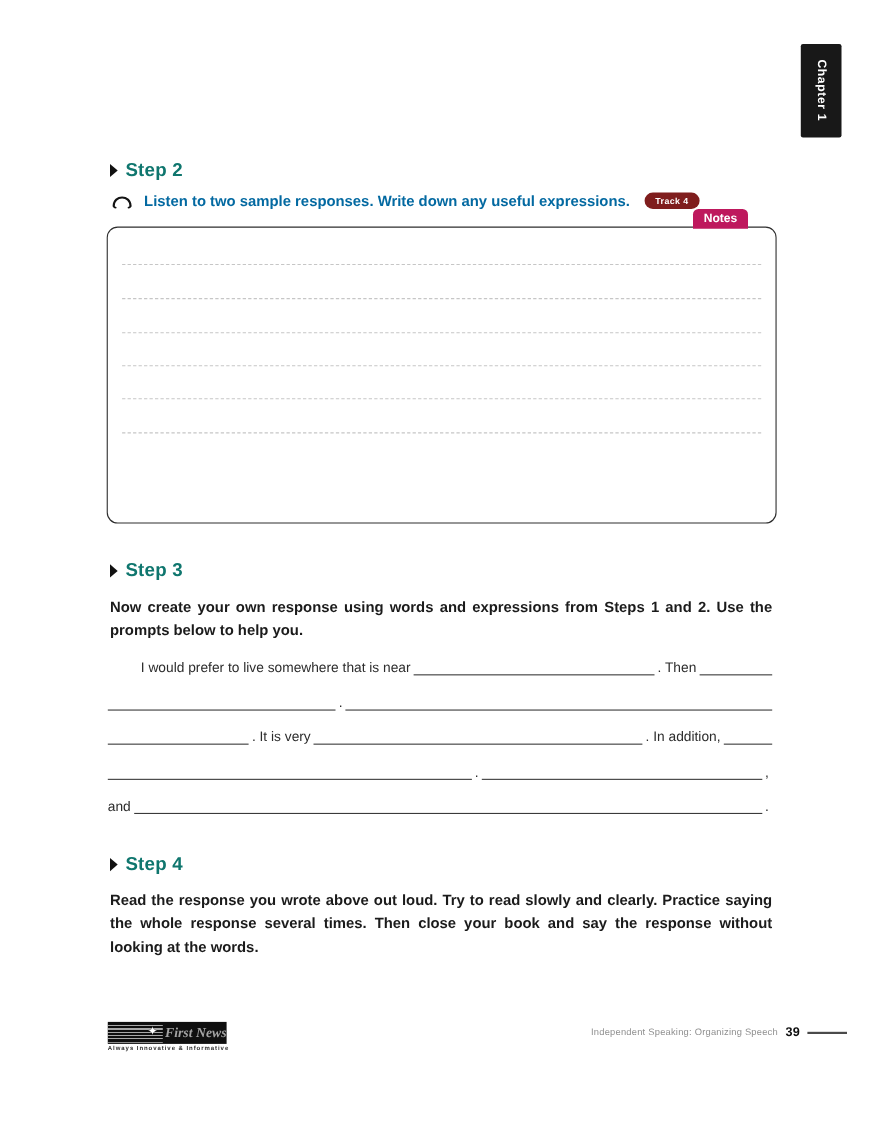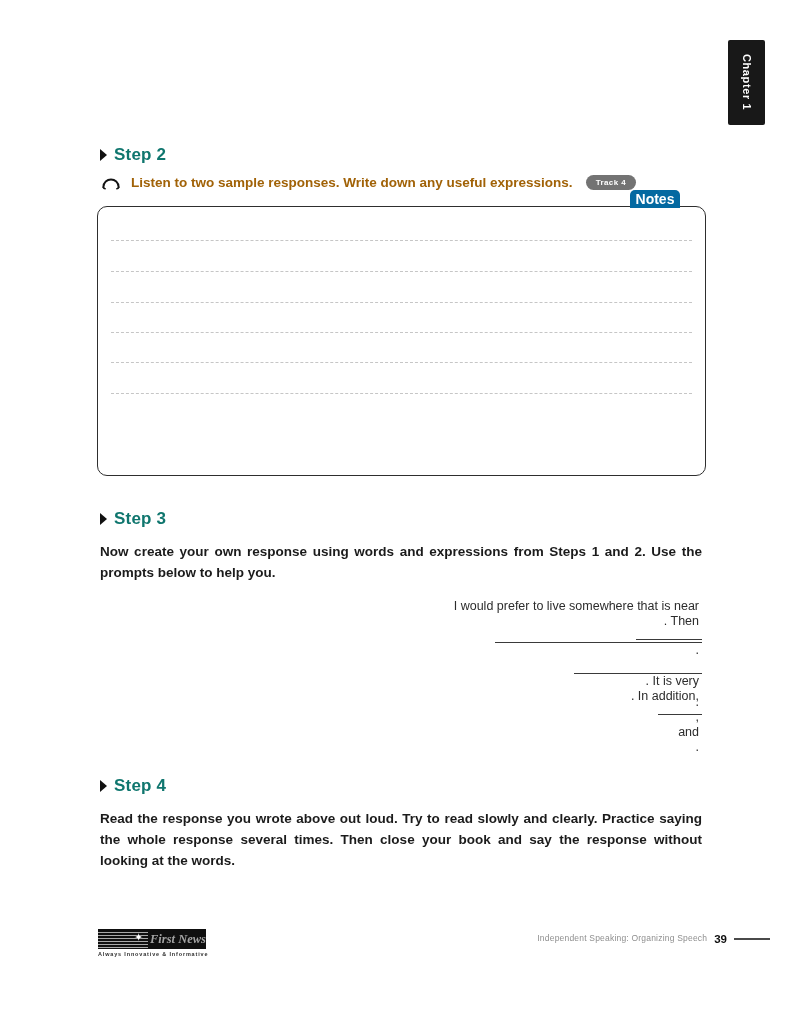--- a/index.html
+++ b/index.html
@@ -28,51 +28,51 @@
     border-left:7px solid #111;
     border-top:6px solid transparent;
     border-bottom:6px solid transparent;
   }
   .step-title { font-size:17px; font-weight:bold; color:#0f766e; letter-spacing:0.2px; }
 
   
   #step2-sec { top:145px; }
   .listen-row { margin-top:9px; display:flex; align-items:center; gap:9px; }
   .hp-icon { flex:0 0 auto; margin-top:-2px; }
-  .listen-text { font-size:13.5px; font-weight:bold; color:#a16207; }
+  .listen-text { font-size:13.5px; font-weight:bold; color:#0369a1; }
   .track-badge {
-    margin-left:4px; background:#737373; color:#fff;
+    margin-left:4px; background:#7f1d1d; color:#fff;
     font-size:8px; font-weight:bold; letter-spacing:0.4px;
     padding:3px 10px; border-radius:9px; white-space:nowrap;
   }
 
   
   .notes-wrap { position:absolute; left:97px; top:190px; width:609px; height:286px; }
   .notes-tab {
     position:absolute; left:533px; top:0; width:50px; height:18px;
-    background:#0369a1; color:#fff; font-size:14px; font-weight:bold;
+    background:#be185d; color:#fff; font-size:11px; font-weight:bold;
     display:flex; align-items:center; justify-content:center;
     border-radius:5px 5px 0 0; z-index:2;
   }
   .notes-box {
     position:absolute; left:0; top:16px; right:0; bottom:0;
     border:1.6px solid #2e2e2e; border-radius:10px; background:#fff; z-index:1;
   }
   .rule { position:absolute; left:13px; right:13px; border-top:1.5px dashed #c6c6c6; }
 
   
   #step3-sec { top:509px; }
   .body-par {
     margin-top:12px; font-size:13.5px; font-weight:bold; color:#1b1b1b;
     line-height:21px; text-align:justify;
   }
 
   
   .prompts { position:absolute; left:98px; top:599px; width:604px; font-size:12.5px; color:#2c2c2c; }
-  .prow { display:flex; align-items:flex-end; height:15px; margin-bottom:16.5px; white-space:nowrap;flex-direction:column; }
+  .prow { display:flex; align-items:flex-end; height:15px; margin-bottom:16.5px; white-space:nowrap; }
   .ptext { padding:0 3px 0 0; }
   .ppunct { padding:0 3px; }
   .blank { border-bottom:1.4px solid #3a3a3a; height:12px; flex:0 0 auto; }
   .b-grow { flex:1 1 auto; }
   .indent { width:30px; flex:0 0 auto; }
 
   
   #step4-sec { top:776px; }
   #step4-sec .body-par { }
 

